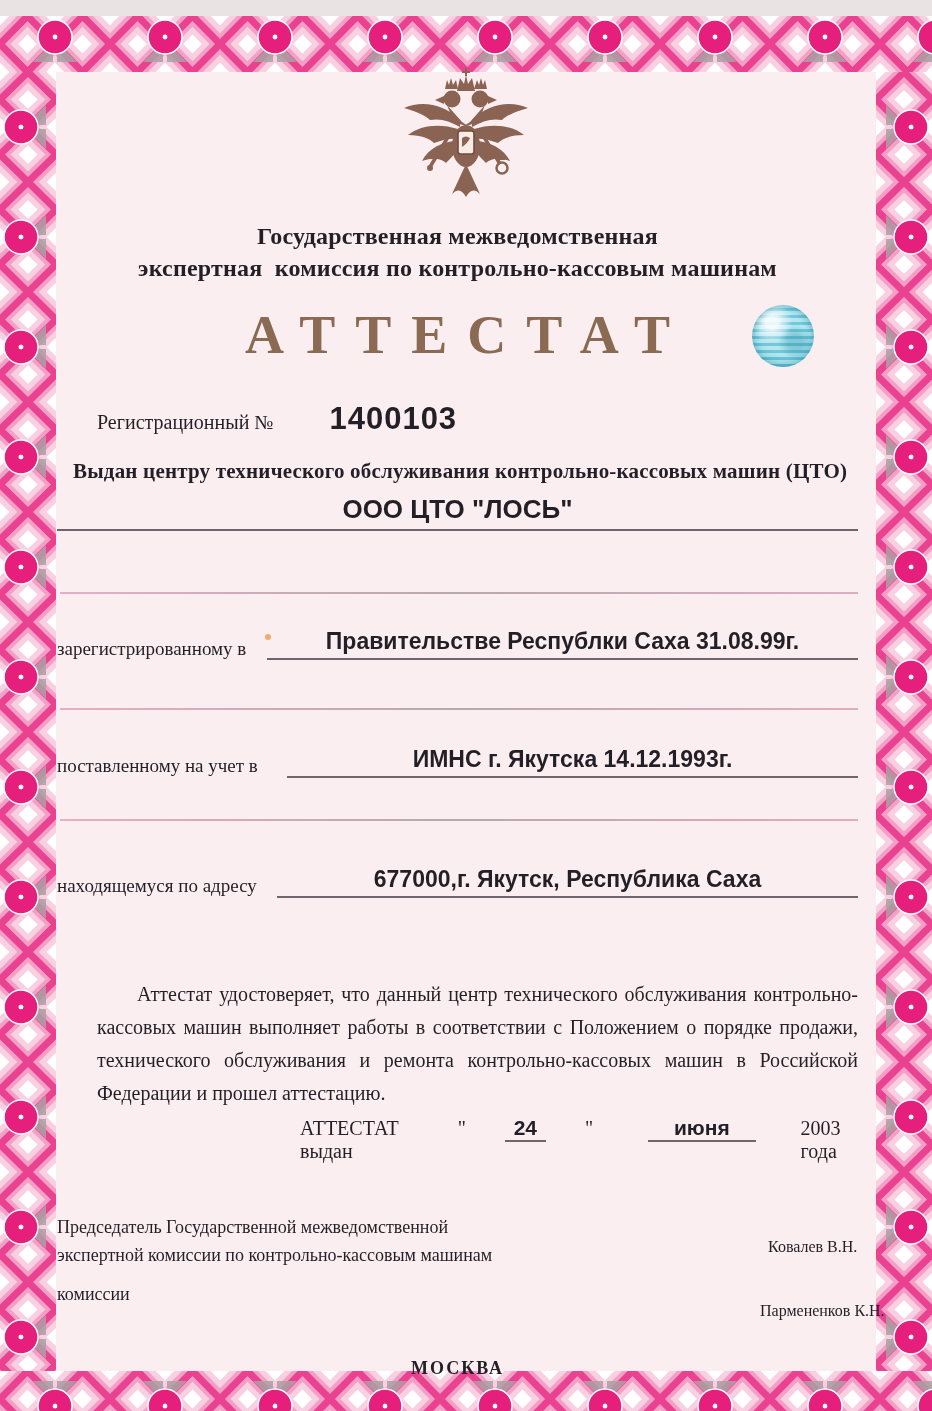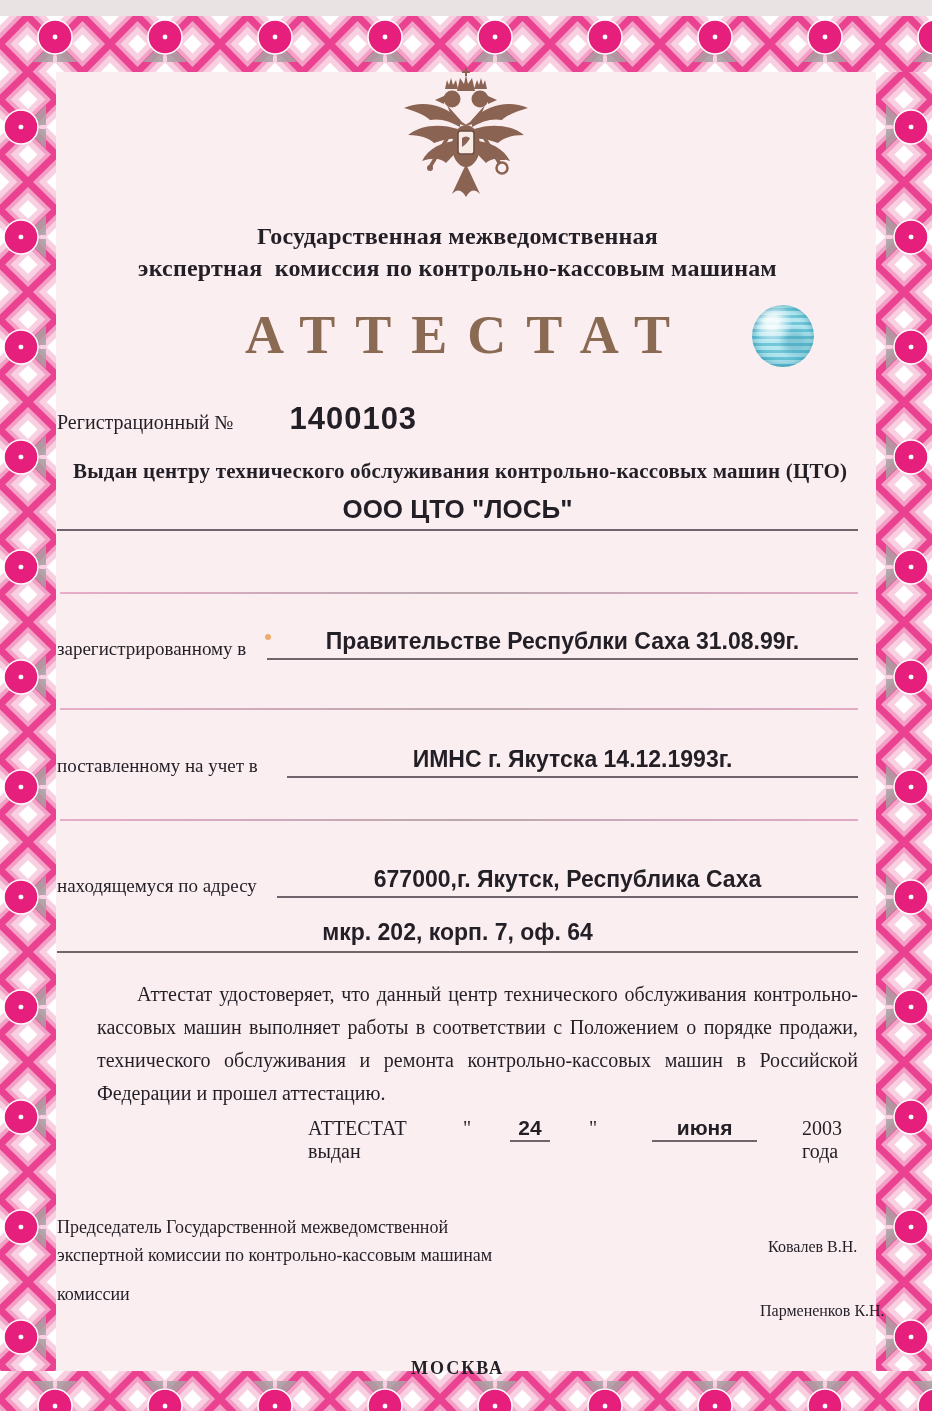--- a/index.html
+++ b/index.html
@@ -156,21 +156,21 @@
   <div class="row center" style="top:204px;">
     <div class="org-line">Государственная межведомственная</div>
     <div class="org-line org2">экспертная  комиссия по контрольно-кассовым машинам</div>
   </div>
 
   <div class="row center" style="top:288px;">
     <span class="cert-title">АТТЕСТАТ</span>
   </div>
   <div class="seal"></div>
 
-  <div class="row" style="top:385px;">
+  <div class="row" style="top:385px;padding-left:40px;">
     <span class="reg-label">Регистрационный №</span>
     <span class="reg-number" style="margin-left:52px;">1400103</span>
   </div>
 
   <div class="row issued" style="top:443px;padding-left:16px;">Выдан центру технического обслуживания контрольно-кассовых машин (ЦТО)</div>
 
   <div class="row center u-dark" style="top:478px; height:35px;">
     <span class="value value-lg">ООО ЦТО "ЛОСЬ"</span>
   </div>
   <div class="u-blank" style="top:576px; left:60px; right:74px;"></div>
@@ -191,27 +191,24 @@
     </div>
   </div>
   <div class="u-blank" style="top:803px; left:60px; right:74px;"></div>
 
   <div class="row" style="top:850px;">
     <span class="field-label" style="position:absolute; left:0; top:9px;">находящемуся по адресу</span>
     <div class="center u-dark" style="position:absolute; left:220px; right:0; height:30px;">
       <span class="value">677000,г. Якутск, Республика Саха</span>
     </div>
   </div>
-  <div class="row center u-dark" style="top:903px; height:32px;">
-    <span class="value">мкр. 202, корп. 7, оф. 64</span>
-  </div>
 
   <div class="row para" style="top:962px;padding-left:40px;">Аттестат удостоверяет, что данный центр технического обслуживания контрольно-кассовых машин выполняет работы в соответствии с Положением о порядке продажи, технического обслуживания и ремонта контрольно-кассовых машин в Российской Федерации и прошел аттестацию.</div>
 
-  <div class="row date-row" style="top:1100px; left:308px;gap:39px;">
+  <div class="row date-row" style="top:1100px; left:300px;gap:39px;">
     <span>АТТЕСТАТ выдан</span>
     <span style="margin-left:8px;">"</span>
     <span class="date-val day u-dark">24</span>
     <span>"</span>
     <span class="date-val month u-dark" style="margin-left:16px;">июня</span>
     <span style="margin-left:6px;">2003 года</span>
   </div>
 
   <div class="row" style="top:1197px;">
     <div class="sig-title">Председатель Государственной межведомственной</div>

